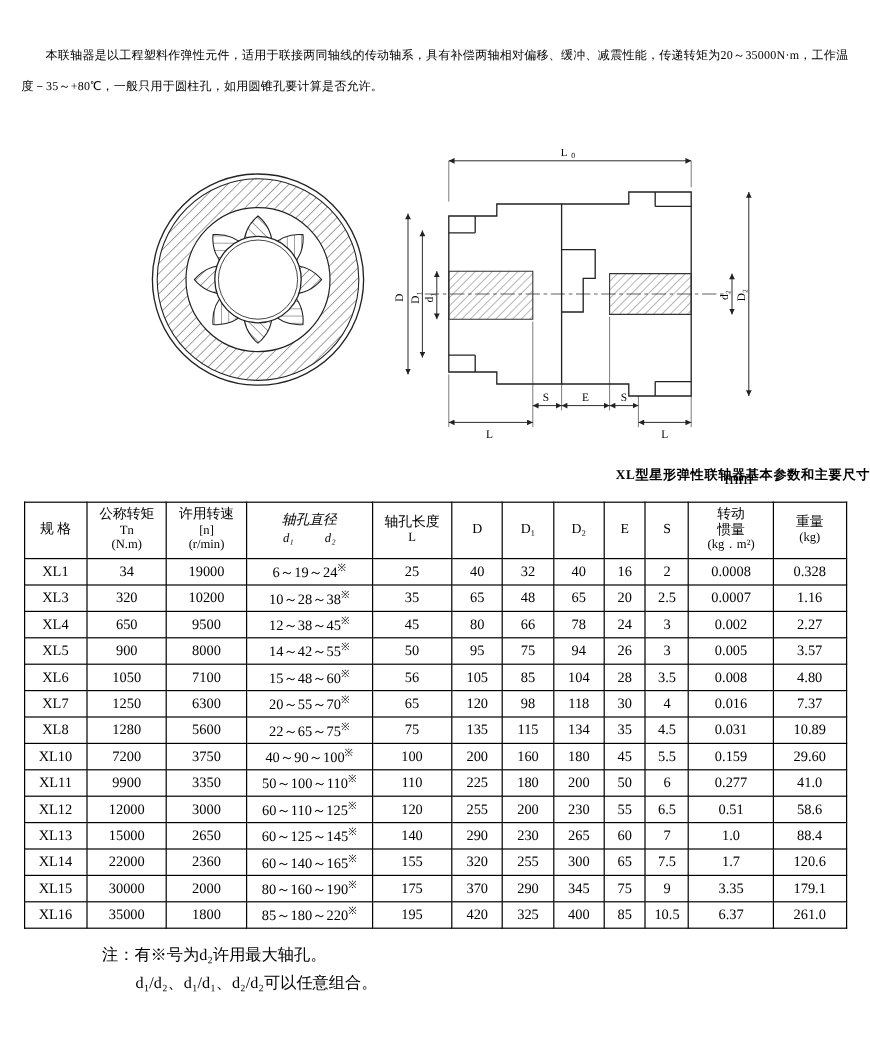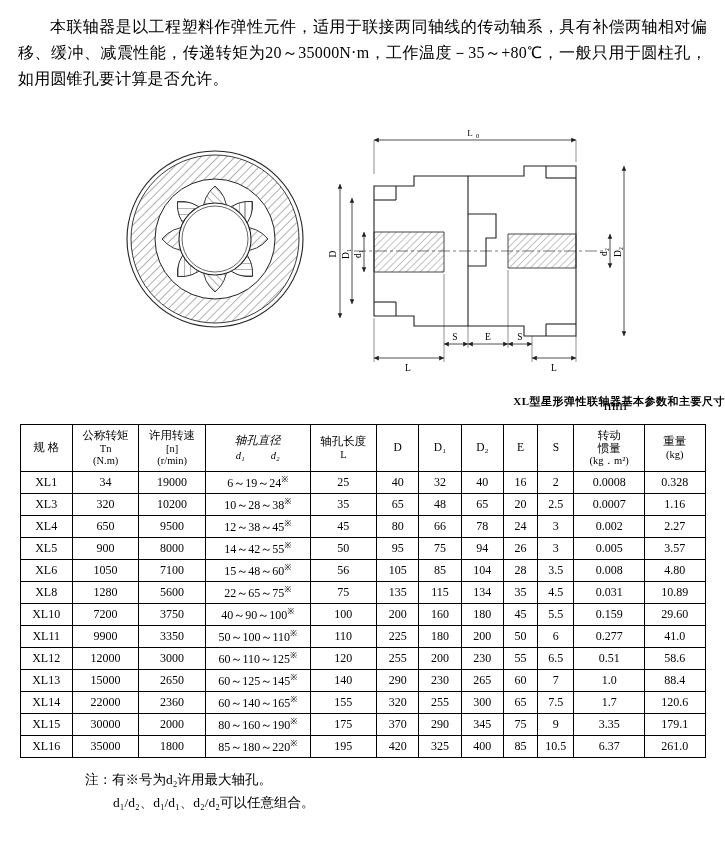--- a/index.html
+++ b/index.html
@@ -17,24 +17,25 @@
   }
   .page {
     width: 725px;
     height: 865px;
     position: relative;
     box-sizing: border-box;
   }
   
   .intro {
     padding: 14px 18px 0 18px;
-    font-size: 16px;
+    font-size: 10px;
     line-height: 26px;
     text-align: justify;
     letter-spacing: 0.2px;
+    margin-top: 20px;
   }
   .intro p {
     margin: 0;
     text-indent: 2em;
   }
   
   .figures {
     position: relative;
     height: 272px;
     margin-top: 24px;
@@ -392,20 +393,34 @@
           <td>56</td>
           <td>105</td>
           <td>85</td>
           <td>104</td>
           <td>28</td>
           <td>3.5</td>
           <td>0.008</td>
           <td>4.80</td>
         </tr>
         <tr>
+          <td>XL7</td>
+          <td>1250</td>
+          <td>6300</td>
+          <td><span>20～55～70</span><span class="star">※</span></td>
+          <td>65</td>
+          <td>120</td>
+          <td>98</td>
+          <td>118</td>
+          <td>30</td>
+          <td>4</td>
+          <td>0.016</td>
+          <td>7.37</td>
+        </tr>
+        <tr>
           <td>XL8</td>
           <td>1280</td>
           <td>5600</td>
           <td><span>22～65～75</span><span class="star">※</span></td>
           <td>75</td>
           <td>135</td>
           <td>115</td>
           <td>134</td>
           <td>35</td>
           <td>4.5</td>

